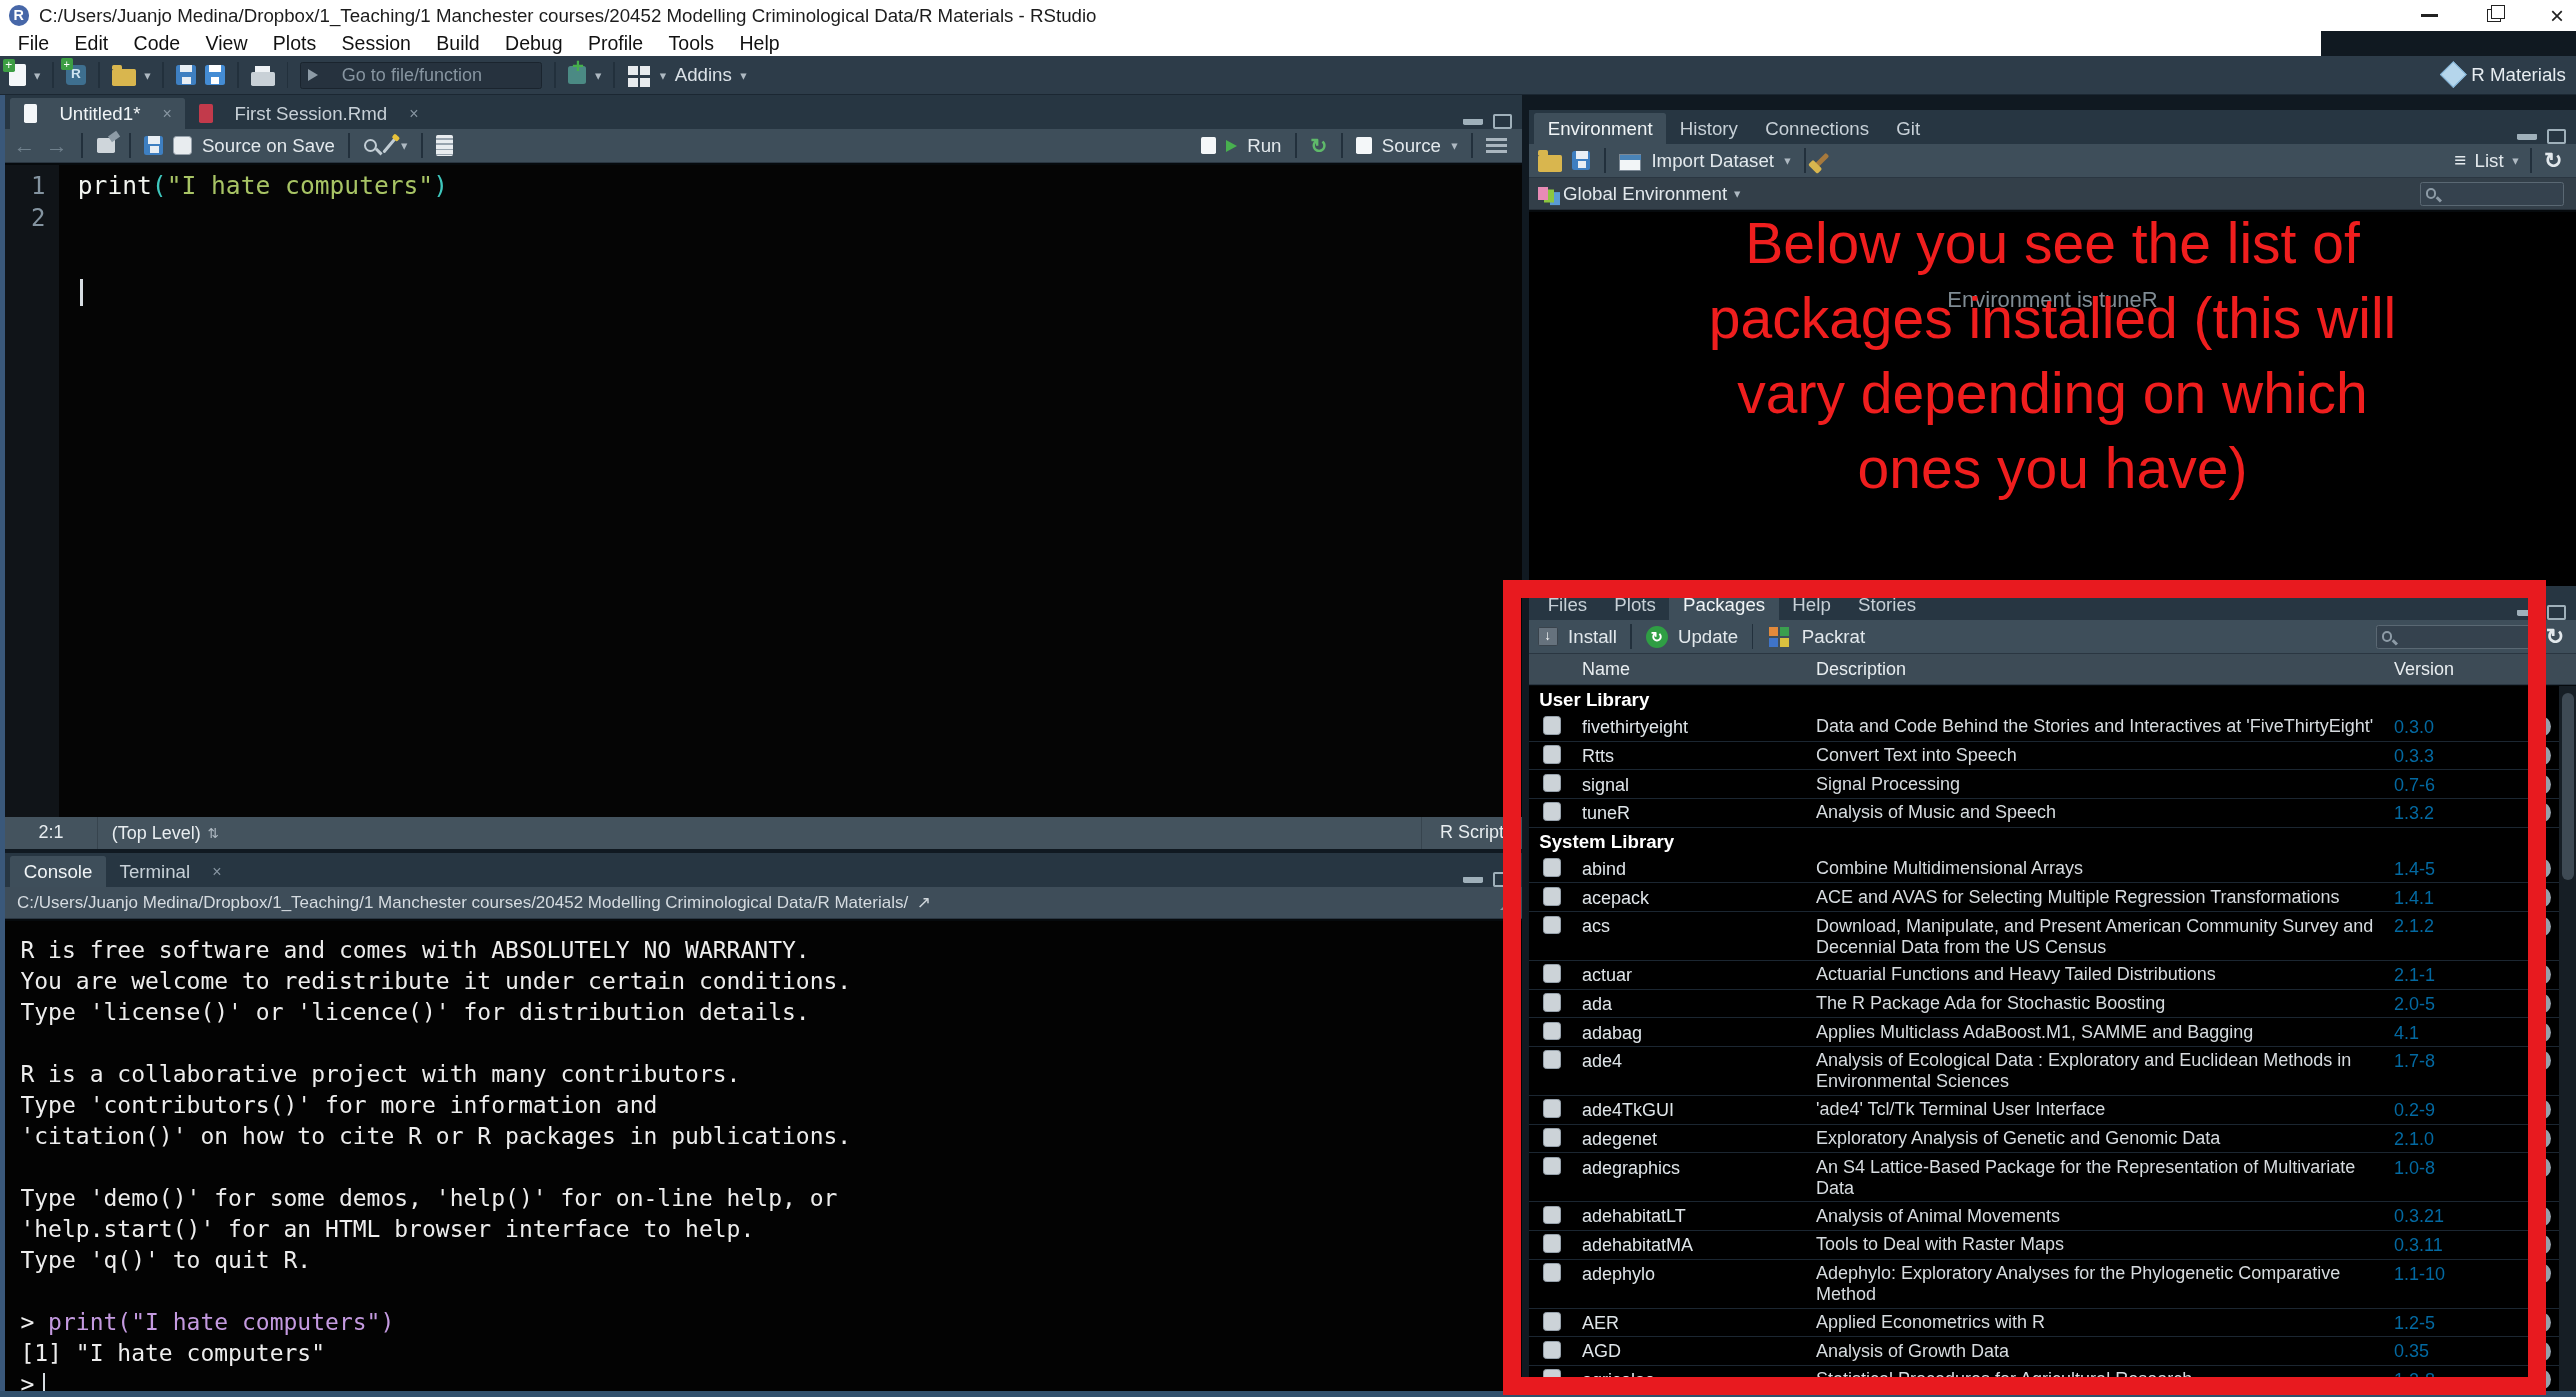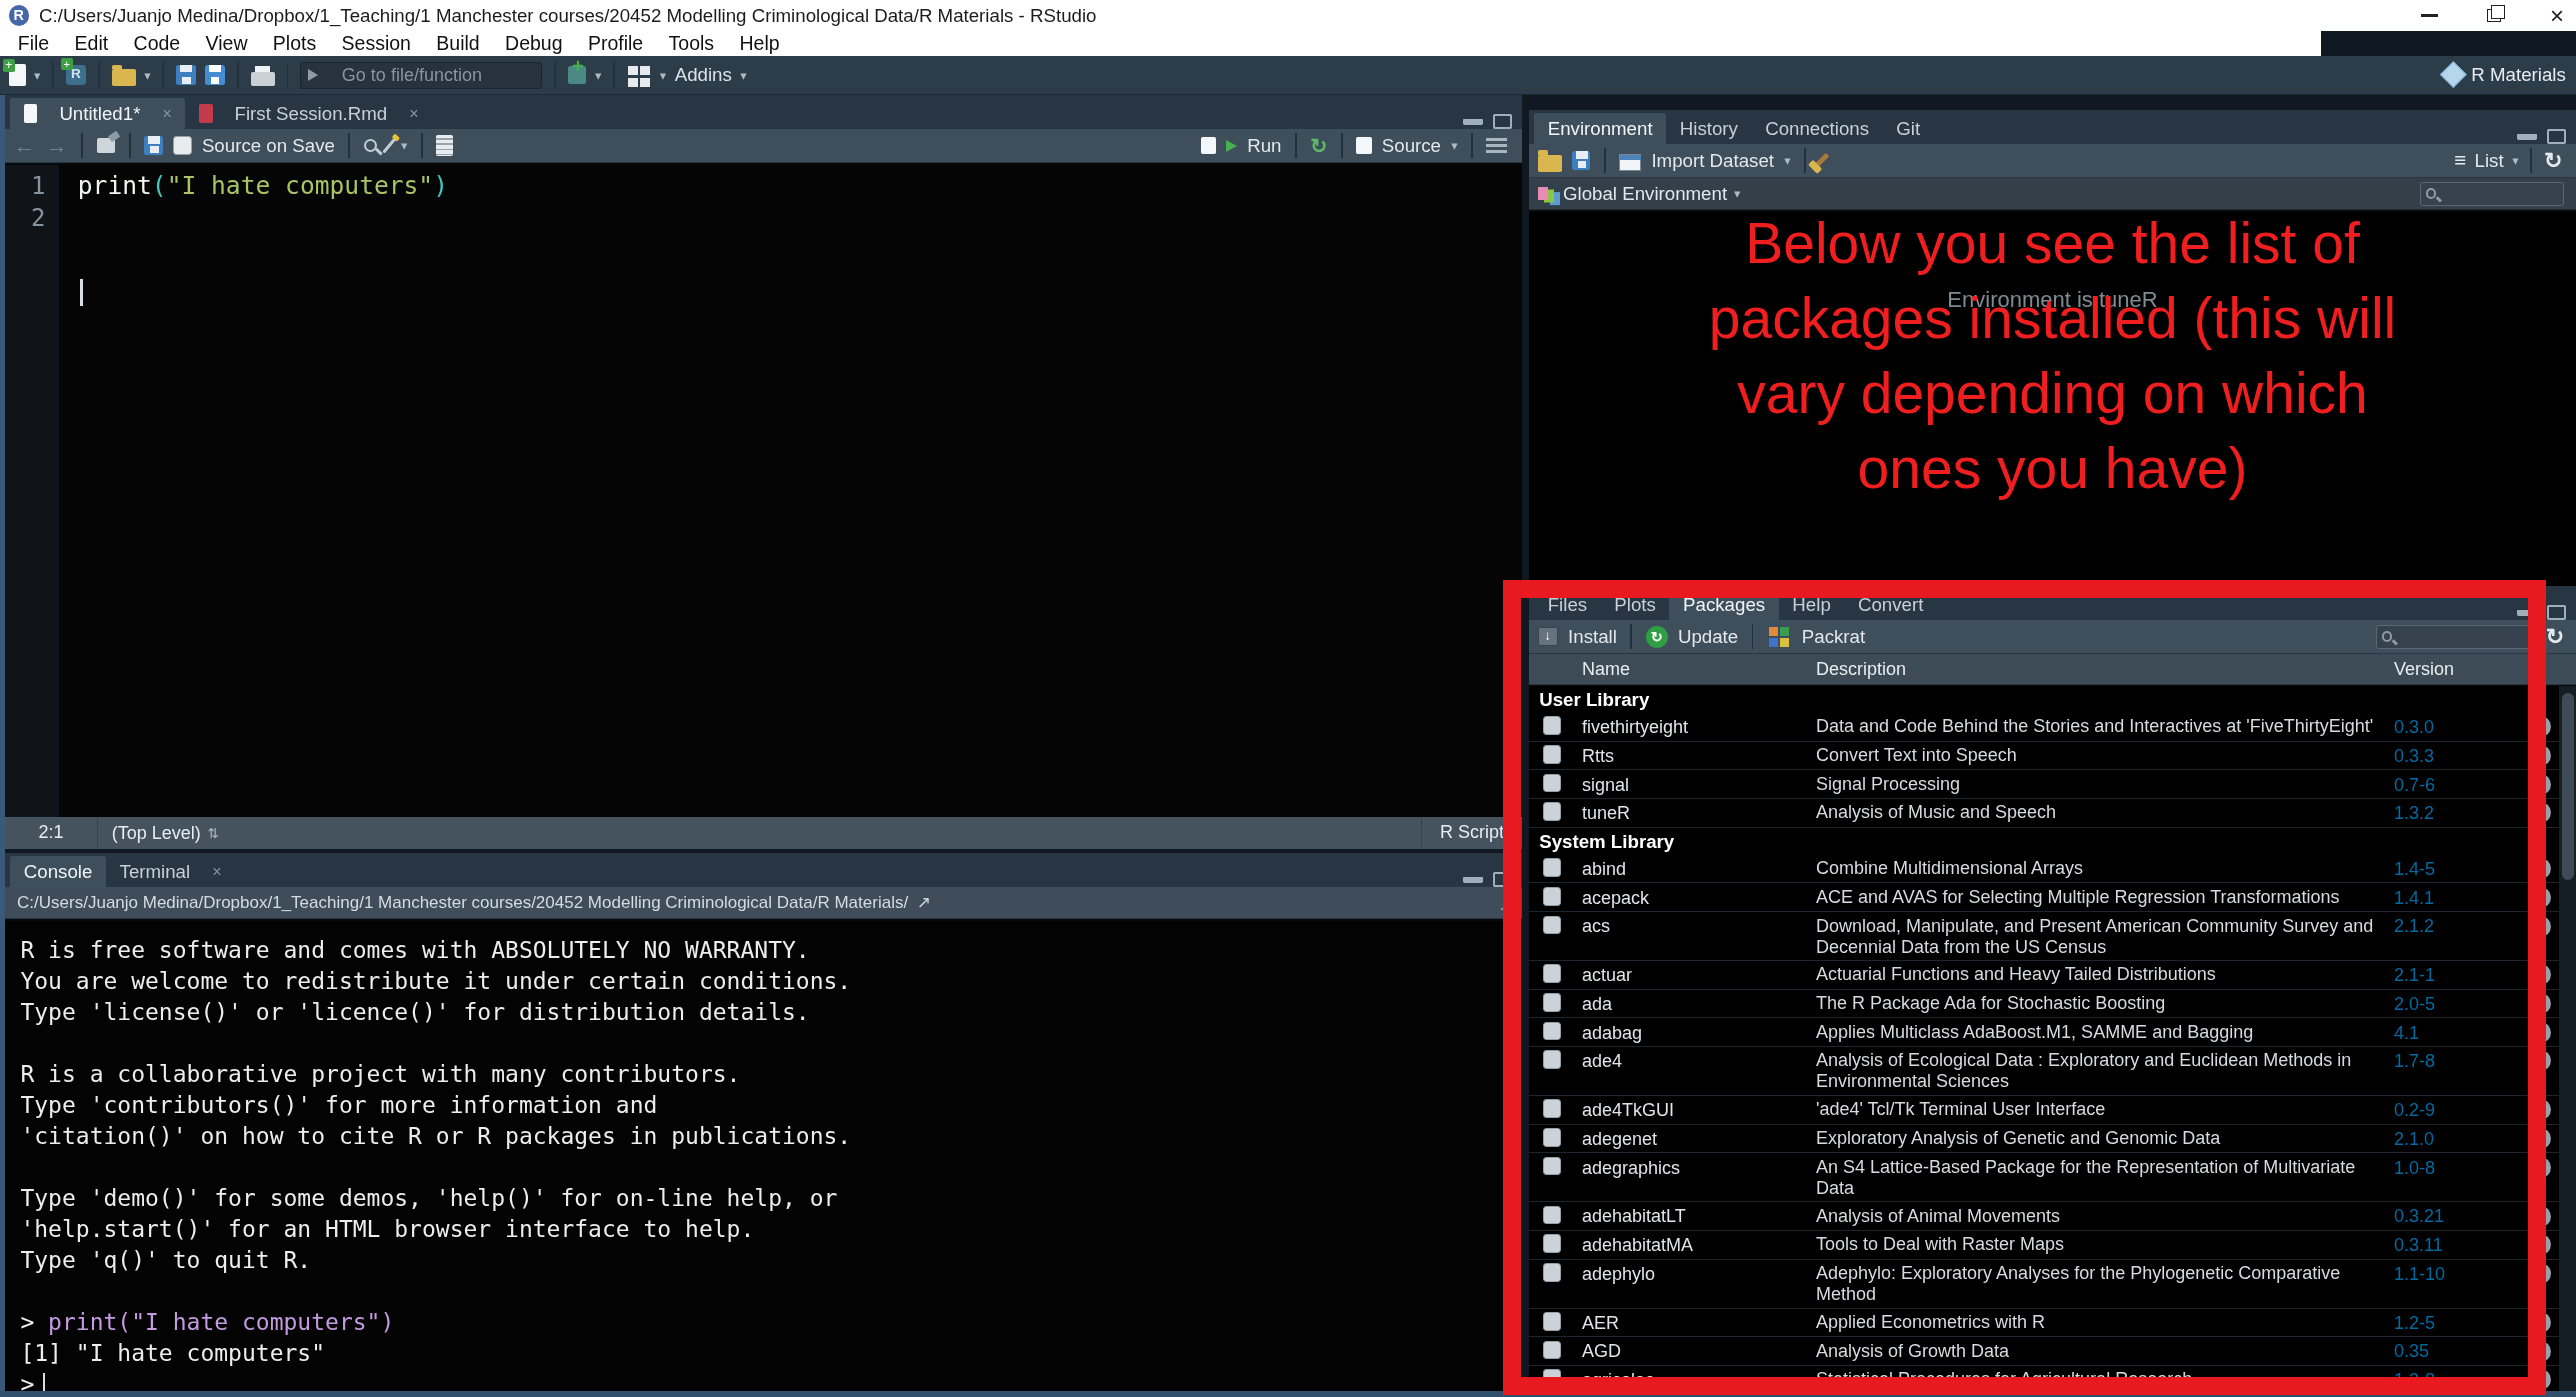--- a/index.html
+++ b/index.html
@@ -378,21 +378,21 @@
       <div class="ptab">
           <span>Plots</span>
         </div>
       <div class="ptab active">
           <span>Packages</span>
         </div>
       <div class="ptab">
           <span>Help</span>
         </div>
       <div class="ptab">
-          <span>Convert</span>
+          <span>Stories</span>
         </div>
       <div class="pane-btns">
         <span class="pb-min"></span>
         <span class="pb-max"></span>
       </div>
     </div>
     <div class="pane-toolbar">
       <span class="icon i-install">↓</span>
       <span class="ptb-label">Install</span>
       <span class="vdiv"></span>

